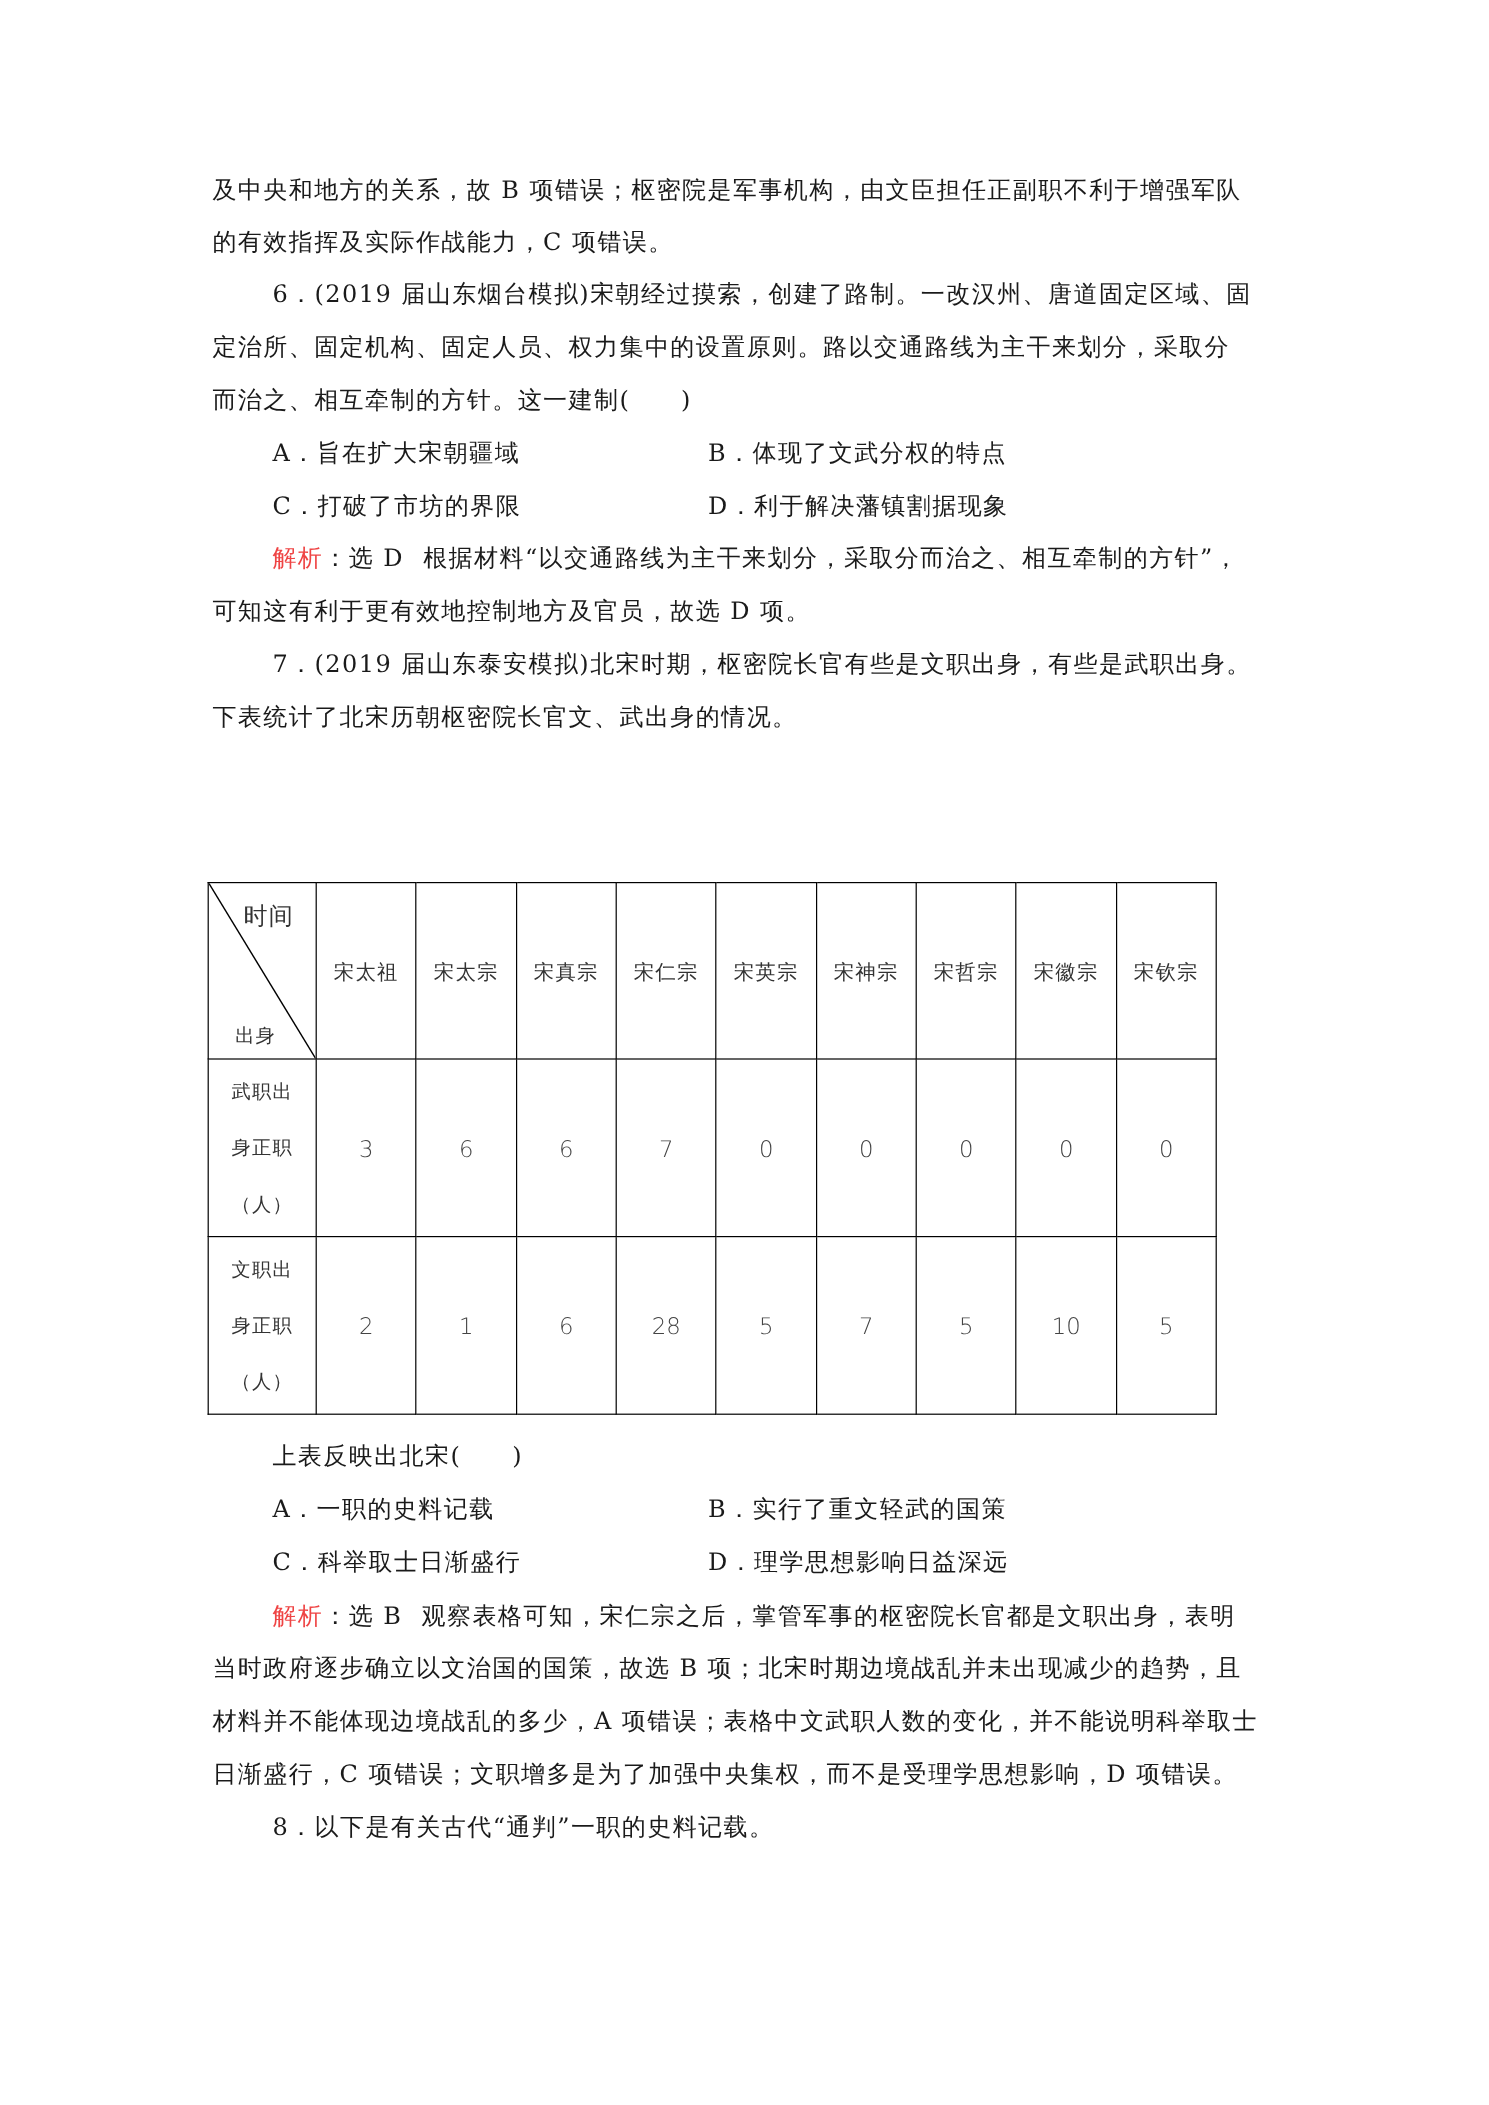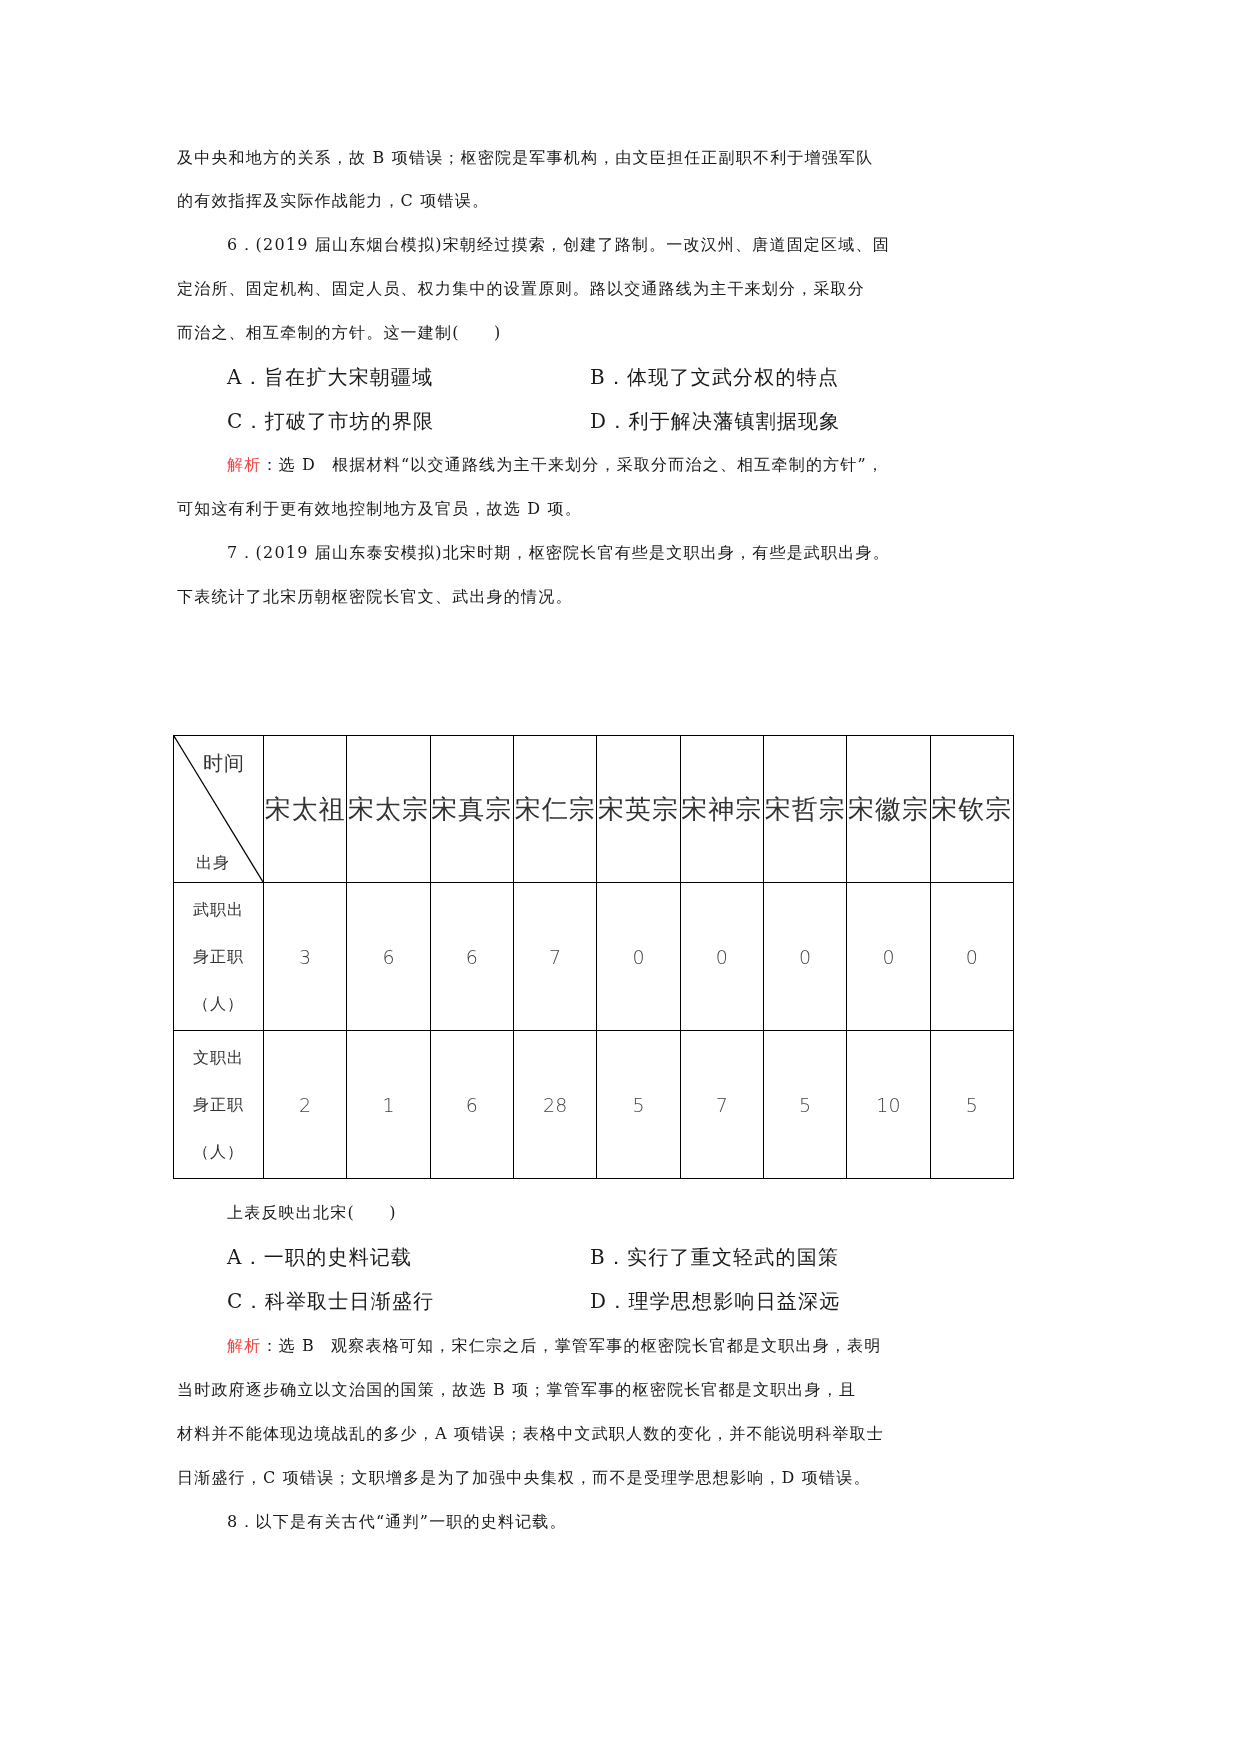--- a/index.html
+++ b/index.html
@@ -17,21 +17,21 @@
     }
     .page {
       position: absolute;
       left: 177px;
       top: 0;
       width: 900px;
     }
     .line {
       position: absolute;
       left: 0;
-      font-size: 16px;
+      font-size: 20px;
       line-height: 24px;
       white-space: nowrap;
       letter-spacing: 1.2px;
     }
     .indent { left: 50px; }
     .opt { position: absolute; font-size: 20px; line-height: 24px; white-space: nowrap; letter-spacing: 1.2px; }
     .opt-left { left: 50px; }
     .opt-right { left: 413px; }
     .label-blue { color: #ef4444; }
     .gap { display: inline-block; width: 16px; }
@@ -53,21 +53,21 @@
       color: #333;
       padding: 0;
     }
     table.data-table col.c0 { width: 90px; }
     table.data-table tr.head-row { height: 147px; }
     table.data-table tr.body-row { height: 148px; }
     .corner-cell { position: relative; }
     .corner-svg { position: absolute; left: 0; top: 0; width: 100%; height: 100%; }
     .corner-top { position: absolute; right: 18px; top: 14px; font-size: 20px; letter-spacing: 1px; }
     .corner-bottom { position: absolute; left: 22px; bottom: 8px; font-size: 16px; letter-spacing: 1px; }
-    .head-text { font-size: 26px; letter-spacing: 1px; }
+    .head-text { font-size: 17px; letter-spacing: 1px; }
     .row-label { font-size: 16px; line-height: 47px; letter-spacing: 1px; }
     .num { font-family: "DejaVu Sans", "Liberation Sans", sans-serif; font-size: 19px; font-weight: 300; color: #444; }
   </style>
 </head>
 <body>
 
 <div class="page">
 
   <div class="line" style="top:146px;">及中央和地方的关系，故 B 项错误；枢密院是军事机构，由文臣担任正副职不利于增强军队</div>
   <div class="line" style="top:189px;">的有效指挥及实际作战能力，C 项错误。</div>
@@ -161,18 +161,18 @@
   <div class="line indent" style="top:1201px;">上表反映出北宋(　　)</div>
 
   <div class="opt opt-left" style="top:1245px;">A．一职的史料记载</div>
   <div class="opt opt-right" style="top:1245px;">B．实行了重文轻武的国策</div>
   <div class="opt opt-left" style="top:1289px;">C．科举取士日渐盛行</div>
   <div class="opt opt-right" style="top:1289px;">D．理学思想影响日益深远</div>
 
   <div class="line indent" style="top:1334px;">
     <span class="label-blue">解析</span><span>：</span><span>选 B</span><span class="gap"></span><span>观察表格可知，宋仁宗之后，掌管军事的枢密院长官都是文职出身，表明</span>
   </div>
-  <div class="line" style="top:1378px;">当时政府逐步确立以文治国的国策，故选 B 项；掌管军事的枢密院长官都是文职出身，且</div>
+  <div class="line" style="top:1378px;">当时政府逐步确立以文治国的国策，故选 B 项；北宋时期边境战乱并未出现减少的趋势，且</div>
   <div class="line" style="top:1422px;">材料并不能体现边境战乱的多少，A 项错误；表格中文武职人数的变化，并不能说明科举取士</div>
   <div class="line" style="top:1466px;">日渐盛行，C 项错误；文职增多是为了加强中央集权，而不是受理学思想影响，D 项错误。</div>
 
   <div class="line indent" style="top:1510px;">8．以下是有关古代“通判”一职的史料记载。</div>
 </div>
 
 </body></html>

